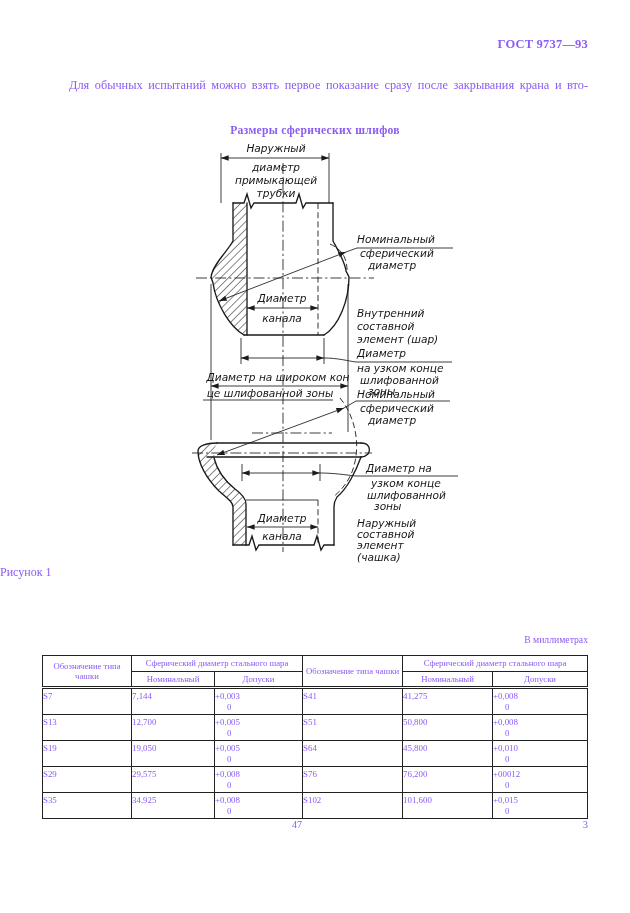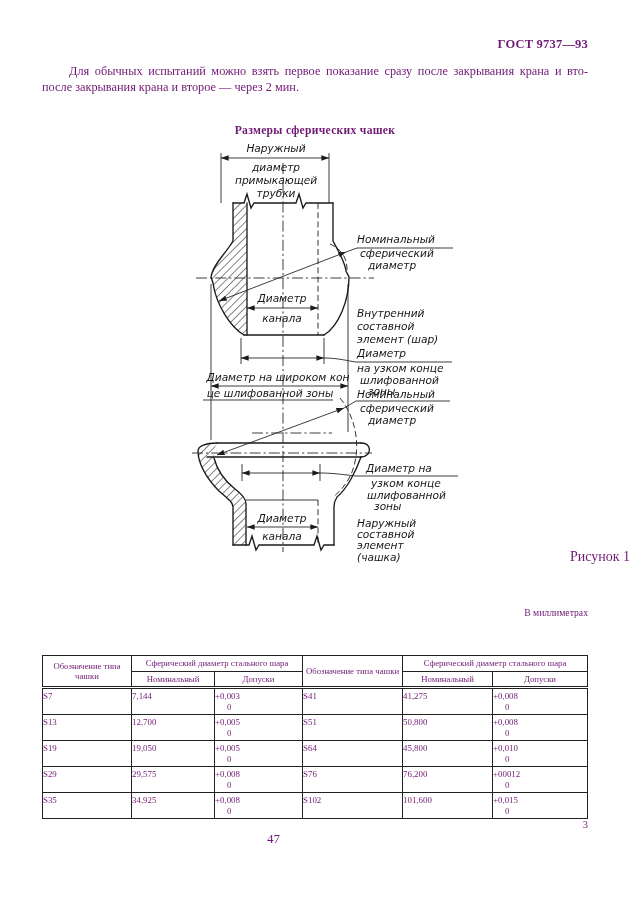--- a/index.html
+++ b/index.html
@@ -1,32 +1,32 @@
 <!DOCTYPE html>
 <html><head>
 <meta charset="utf-8">
 <style>
   html,body{margin:0;padding:0;background:#888;}
   .page{
     position:relative;width:630px;height:913px;background:#ffffff;
-    font-family:"Liberation Serif",serif;color:#701a75;overflow:hidden;
+    font-family:"Liberation Serif",serif;color:#8b5cf6;overflow:hidden;
     margin:0 auto;
   }
   .abs{position:absolute;}
   .hdr{top:37px;right:42px;font-weight:bold;font-size:12.5px;letter-spacing:.2px;}
   .para{left:42px;width:546px;font-size:12.3px;line-height:16.4px;}
   .p1{top:63px;}
   .p2{top:584px;}
   .jline{text-align:justify;text-align-last:justify;}
-  .ind{text-indent:27px;}
+  .ind{text-indent:27px;margin-top:14px;}
   .figtitle{top:124px;left:0;right:0;text-align:center;font-weight:bold;font-size:11.6px;letter-spacing:.3px;}
-  .figcap{top:549px;left:0;right:0;text-align:right;font-size:14px;}
+  .figcap{top:565px;left:0;right:0;text-align:left;font-size:12px;}
   .tblcap{top:627px;left:42px;font-size:9.7px;}
-  .units{top:607px;right:42px;font-size:9.7px;}
-  .pgnum-c{top:819px;left:267px;width:60px;font-size:13px;margin-top:12px;}
+  .units{top:634px;right:42px;font-size:9.7px;}
+  .pgnum-c{top:819px;left:267px;width:60px;text-align:center;font-size:10px;}
   .pgnum-r{top:819px;right:42px;font-size:10.5px;}
 
   table.tbl{
     top:655px;left:42px;position:absolute;border-collapse:collapse;table-layout:fixed;
     width:505px;font-size:8.9px;line-height:10.5px;
   }
   .tbl th,.tbl td{border:1px solid #222;padding:0;margin:0;font-weight:normal;}
   .tbl th{font-size:8.7px;text-align:center;vertical-align:middle;padding:2px 1px;}
   .tbl .dbl{border-bottom:3px double #222;}
   .tbl td{text-align:left;vertical-align:top;height:23px;padding-top:2px;}
@@ -43,24 +43,23 @@
 </style>
 </head>
 <body>
 
 <div class="page">
 
   <div class="abs hdr">ГОСТ 9737—93</div>
 
   <div class="abs para p1">
     <div class="jline ind">Для обычных испытаний можно взять первое показание сразу после закрывания крана и вто-</div>
-    <div>после закрывания крана и второе — через 2 мин.</div>
   </div>
 
-  <div class="abs figtitle">Размеры сферических чашек</div>
+  <div class="abs figtitle">Размеры сферических шлифов</div>
 
   <svg class="fig" viewBox="130 140 470 442">
     <defs>
       <pattern id="hatch" width="5.5" height="5.5" patternUnits="userSpaceOnUse" patternTransform="rotate(45)">
         <line x1="0" y1="0" x2="0" y2="5.5" stroke="#242424" stroke-width="1.1"></line>
       </pattern>
       <marker id="arw" viewBox="0 0 12 10" refX="11" refY="5" markerWidth="11" markerHeight="9" orient="auto-start-reverse">
         <path d="M11,5 L1,1.4 L1,8.6 Z" fill="#1b1b1b"></path>
       </marker>
     </defs>

